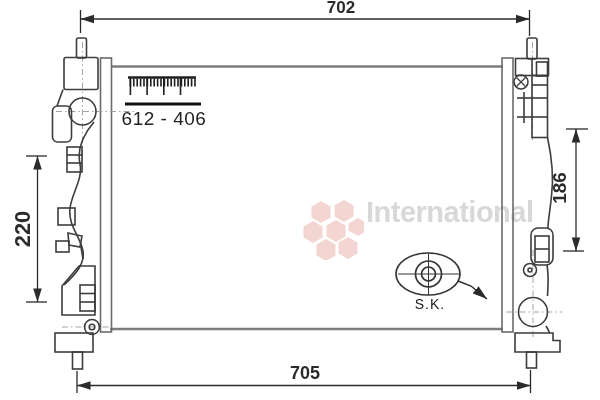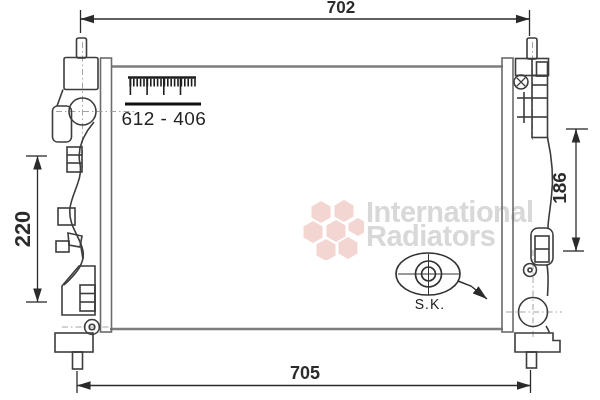--- a/index.html
+++ b/index.html
@@ -35,21 +35,20 @@
         <polygon points="42,0 51.5,5.5 51.5,16.5 42,22 32.5,16.5 32.5,5.5"></polygon>
         <polygon points="11,21 20.5,26.5 20.5,37.5 11,43 1.5,37.5 1.5,26.5"></polygon>
         <polygon points="34,20 43.5,25.5 43.5,36.5 34,42 24.5,36.5 24.5,25.5"></polygon>
         <polygon points="56,18 62,21.5 62,32.5 56,36 46.5,30.5 46.5,23.5"></polygon>
         <polygon points="24,39 33.5,44.5 33.5,55.5 24,61 14.5,55.5 14.5,44.5"></polygon>
         <polygon points="46,37 55.5,42.5 55.5,53.5 46,59 36.5,53.5 36.5,42.5"></polygon>
       </g>
     </svg>
     <div class="wm-text">
       <div>International</div>
-      <div>Radiators</div>
     </div>
   </div>
 
   <svg class="drawing" width="600" height="400" viewBox="0 0 600 400">
     <defs>
       <marker id="arr" viewBox="0 0 10 6" refX="9.5" refY="3" markerWidth="11" markerHeight="7" orient="auto-start-reverse">
         <path d="M0,0 L9.5,3 L0,6 Z" fill="#2b2b2b"></path>
       </marker>
     </defs>
 

